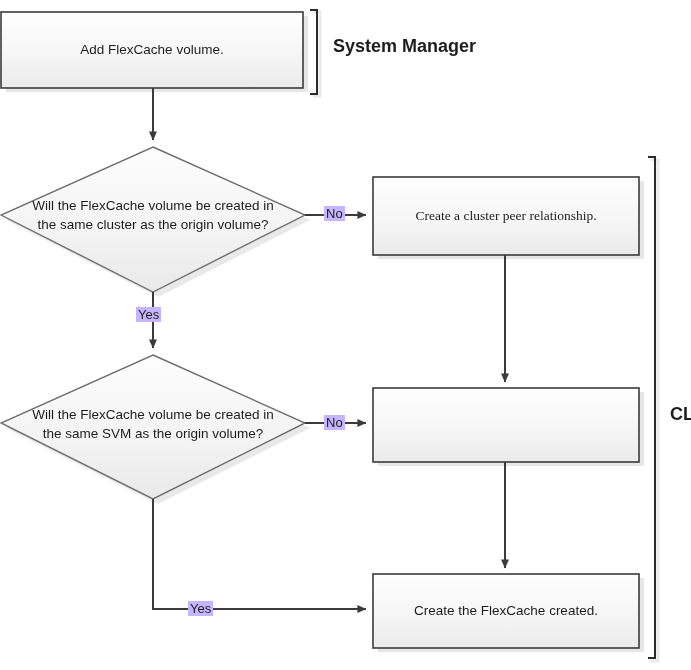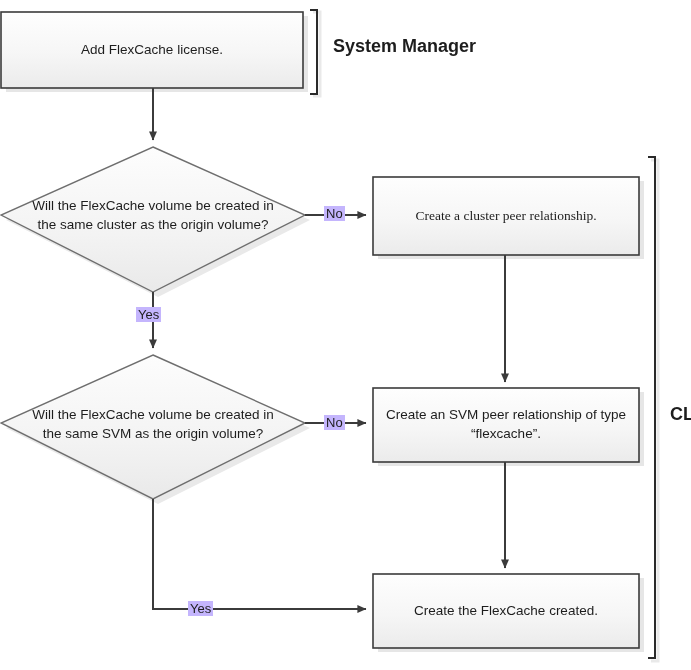--- a/index.html
+++ b/index.html
@@ -135,29 +135,28 @@
       <line x1="505" y1="255" x2="505" y2="382" marker-end="url(#arrowFill)"></line>
 
       <line x1="305" y1="423" x2="366" y2="423" marker-end="url(#arrowFill)"></line>
 
       <line x1="505" y1="462" x2="505" y2="568" marker-end="url(#arrowFill)"></line>
 
       <path d="M153,499 L153,609 L366,609" marker-end="url(#arrowFill)"></path>
     </g>
   </svg>
 
-  <div class="node-text" id="txt-add-license">Add FlexCache license.</div>
+  <div class="node-text" id="txt-add-license">Add FlexCache volume.</div>
 
   <div class="node-text" id="txt-q-cluster">Will the FlexCache volume be created in the same cluster as the origin volume?</div>
 
   <div class="node-text" id="txt-cluster-peer">Create a cluster peer relationship.</div>
 
   <div class="node-text" id="txt-q-svm">Will the FlexCache volume be created in the same SVM as the origin volume?</div>
 
-  <div class="node-text" id="txt-svm-peer">Create an SVM peer relationship of type “flexcache”.</div>
 
   <div class="node-text" id="txt-create-vol">Create the FlexCache created.</div>
 
   <div class="edge-label" id="lbl-no-1">No</div>
 
   <div class="edge-label" id="lbl-yes-1">Yes</div>
 
   <div class="edge-label" id="lbl-no-2">No</div>
 
   <div class="edge-label" id="lbl-yes-2">Yes</div>

